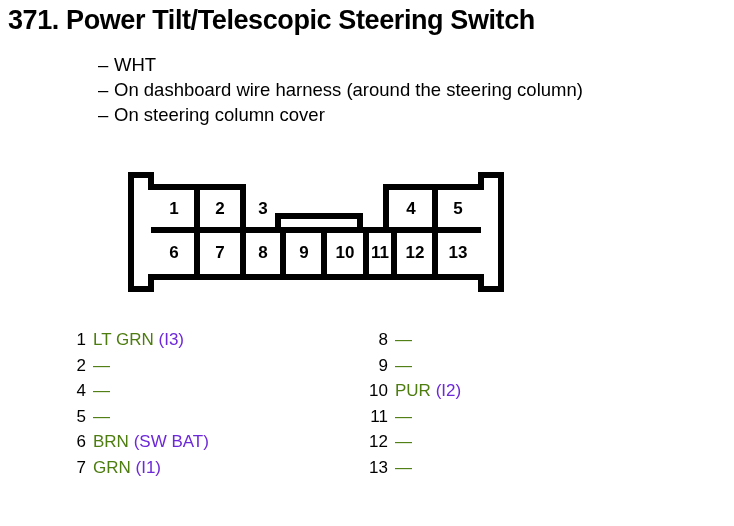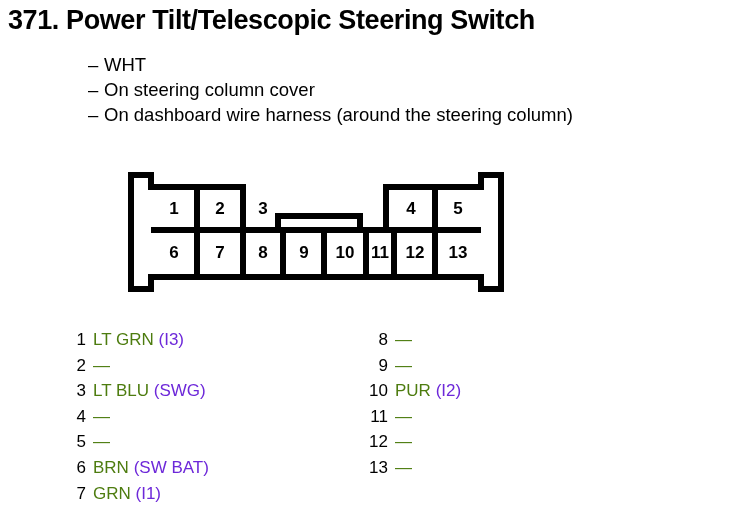--- a/index.html
+++ b/index.html
@@ -31,20 +31,21 @@
   
   #notes {
     position: absolute;
     left: 88px;
     top: 52px;
     font-size: 18.5px;
     line-height: 25px;
   }
   .note-row {
     white-space: nowrap;
+    margin-left: 10px;
   }
   .note-dash {
     display: inline-block;
     width: 16px;
   }
 
   
   #connector {
     position: absolute;
     left: 128px;
@@ -87,24 +88,24 @@
 </head>
 <body>
 
 <div id="title">371. Power Tilt/Telescopic Steering Switch</div>
 
 <div id="notes">
   <div class="note-row">
     <span class="note-dash">–</span><span>WHT</span>
   </div>
   <div class="note-row">
+    <span class="note-dash">–</span><span>On dashboard wire harness (around the steering column)</span>
+  </div>
+  <div class="note-row">
     <span class="note-dash">–</span><span>On steering column cover</span>
-  </div>
-  <div class="note-row">
-    <span class="note-dash">–</span><span>On dashboard wire harness (around the steering column)</span>
   </div>
 </div>
 
 <div id="connector">
   <svg width="376" height="120" viewBox="0 0 376 120" xmlns="http://www.w3.org/2000/svg">
 
     <path fill="#ffffff" stroke="#000000" stroke-width="6" stroke-linejoin="miter" d="M3,3
              L23,3
              L23,15
              L115,15
@@ -160,23 +161,20 @@
 </div>
 
 <div class="pinlist" id="pinlist-left">
   <div class="pin-row">
     <span class="pin-idx">1</span><span class="pin-wire">LT GRN</span> <span class="pin-sig">(I3)</span>
   </div>
   <div class="pin-row">
     <span class="pin-idx">2</span><span class="pin-wire">—</span> <span class="pin-sig"></span>
   </div>
   <div class="pin-row">
-    <span class="pin-idx">3</span><span class="pin-wire">LT BLU</span> <span class="pin-sig">(SWG)</span>
-  </div>
-  <div class="pin-row">
     <span class="pin-idx">4</span><span class="pin-wire">—</span> <span class="pin-sig"></span>
   </div>
   <div class="pin-row">
     <span class="pin-idx">5</span><span class="pin-wire">—</span> <span class="pin-sig"></span>
   </div>
   <div class="pin-row">
     <span class="pin-idx">6</span><span class="pin-wire">BRN</span> <span class="pin-sig">(SW BAT)</span>
   </div>
   <div class="pin-row">
     <span class="pin-idx">7</span><span class="pin-wire">GRN</span> <span class="pin-sig">(I1)</span>

